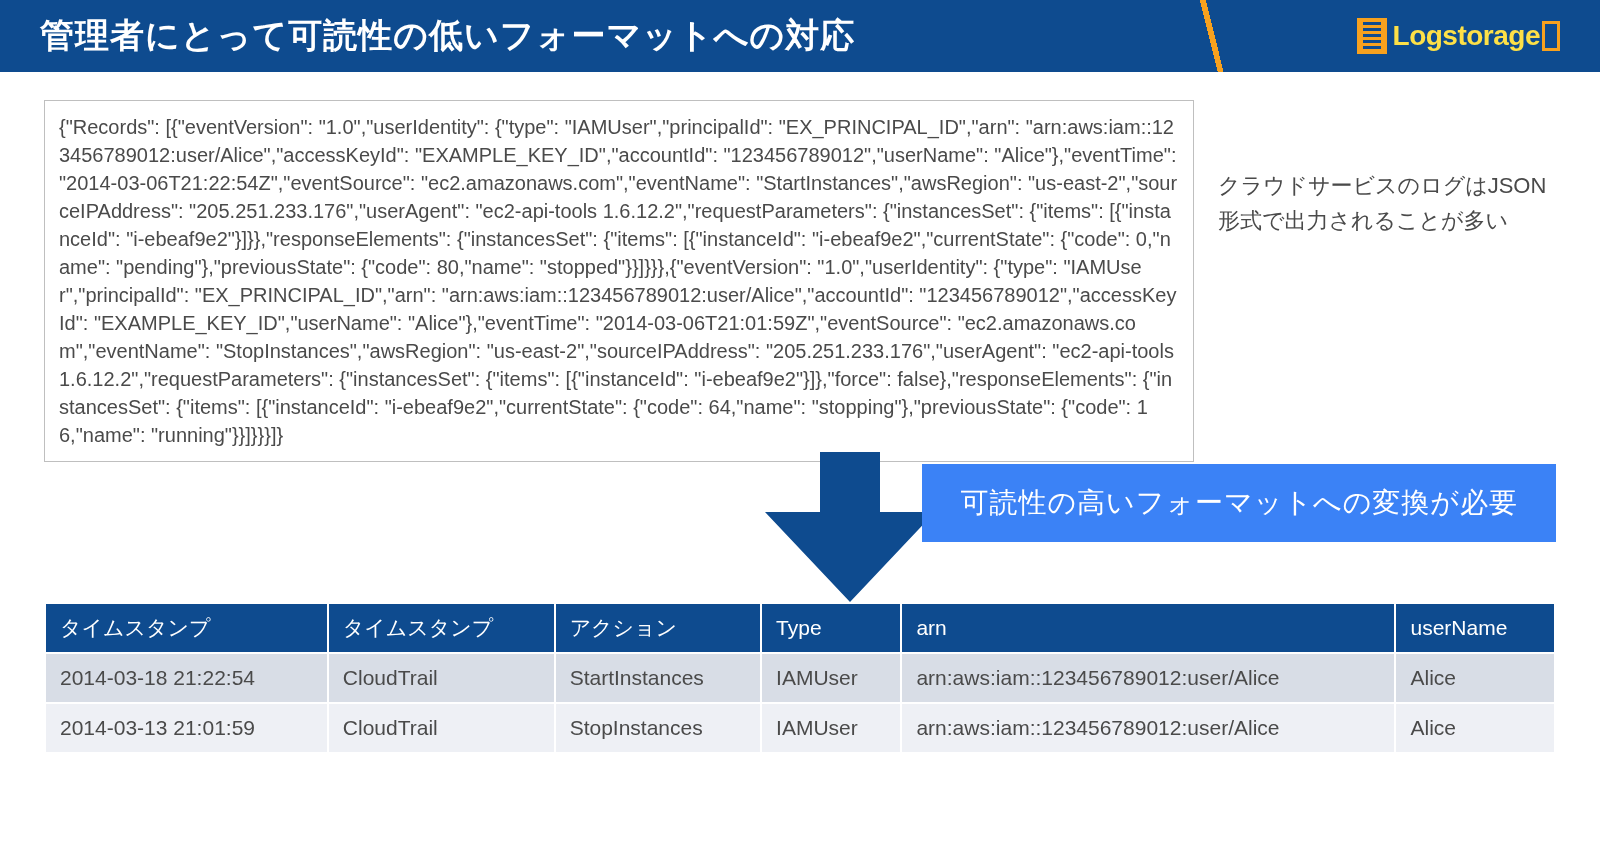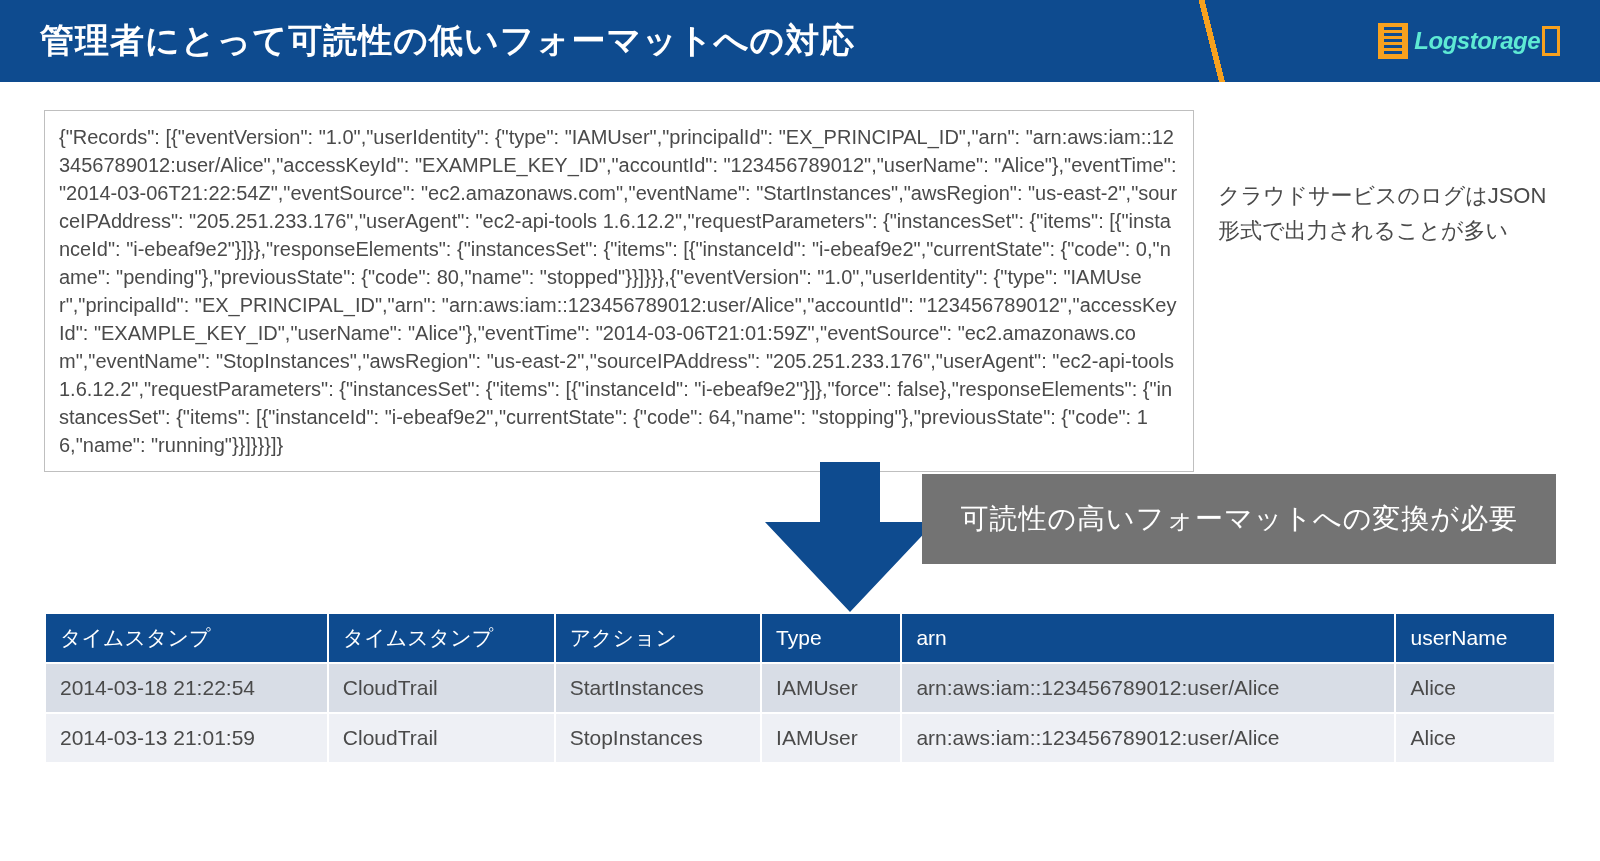--- a/index.html
+++ b/index.html
@@ -11,21 +11,21 @@
       overflow: hidden;
     }
     .header {
       background: #0e4b8f;
       color: #fff;
       padding: 16px 40px;
       display: flex;
       justify-content: space-between;
       align-items: center;
       position: relative;
-      height: 82px;
+      height: 72px;
     }
     .header-slash-orange {
       position: absolute;
       right: 370px; top: 0; bottom: 0;
       width: 40px;
       background: linear-gradient(76deg, #0e4b8f 48%, #f7a11e 48%, #f7a11e 58%, #0e4b8f 58%);
     }
     .header h1 {
       font-size: 34px;
       font-weight: 700;
@@ -43,24 +43,23 @@
       position: relative;
     }
     .logo-icon::before {
       content: "";
       position: absolute;
       left: 6px; top: 4px;
       width: 18px; height: 28px;
       background: repeating-linear-gradient(#0e4b8f, #0e4b8f 3px, #f7a11e 3px, #f7a11e 6px);
     }
     .logo-text {
-      font-style: italic;
-      font-size: 24px;
+      font-size: 28px;
       font-weight: 800;
-      color: #5eead4;
+      color: #fde047;
       letter-spacing: -0.5px;
     }
     .logo-box {
       width: 18px; height: 30px;
       border: 3px solid #f7a11e;
       margin-left: -4px;
     }
     .main {
       padding: 28px 44px;
     }
@@ -93,25 +92,25 @@
       height: 150px;
       margin-top: -10px;
     }
     .arrow {
       margin-left: 100px;
     }
     .callout {
       position: absolute;
       right: 0;
       top: 12px;
-      background: #737373;
+      background: #3b82f6;
       color: #fff;
       font-size: 28px;
       font-weight: 500;
-      padding: 26px 38px;
+      padding: 20px 38px;
       letter-spacing: 1px;
     }
     .table-wrap {
       margin-top: 0;
     }
     table {
       width: 100%;
       border-collapse: collapse;
       font-size: 21px;
     }

